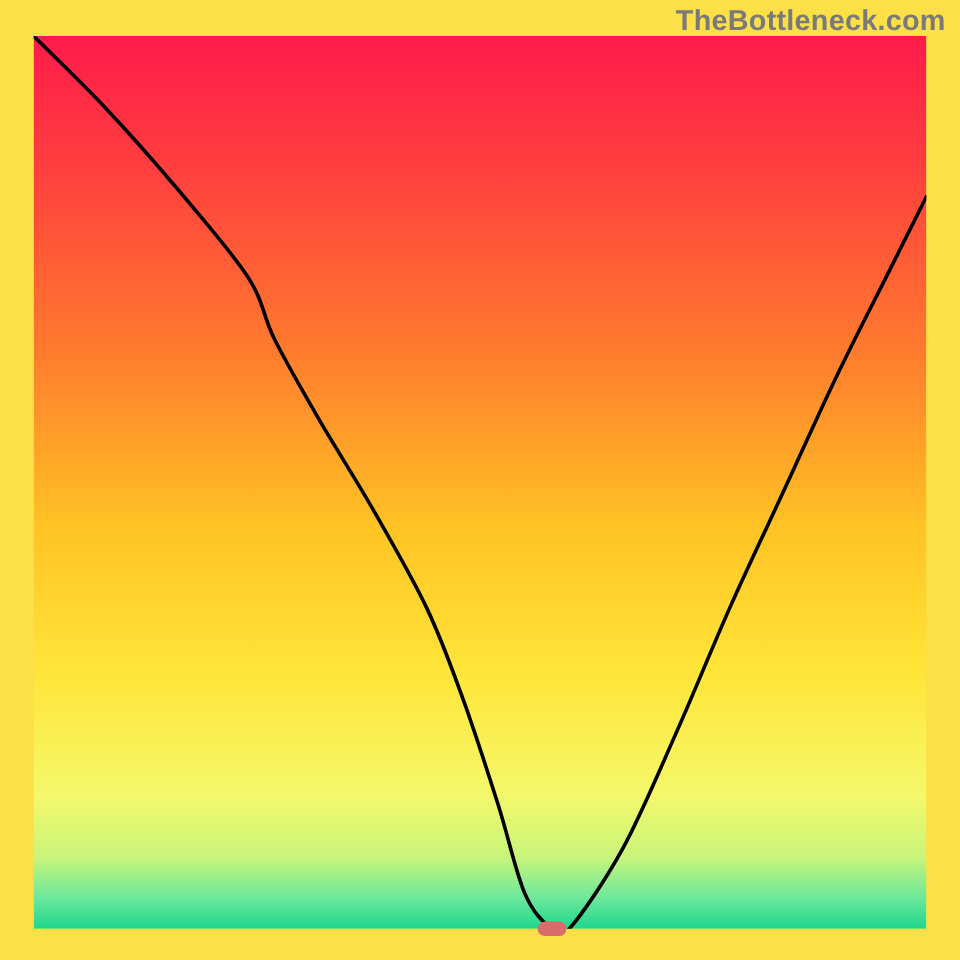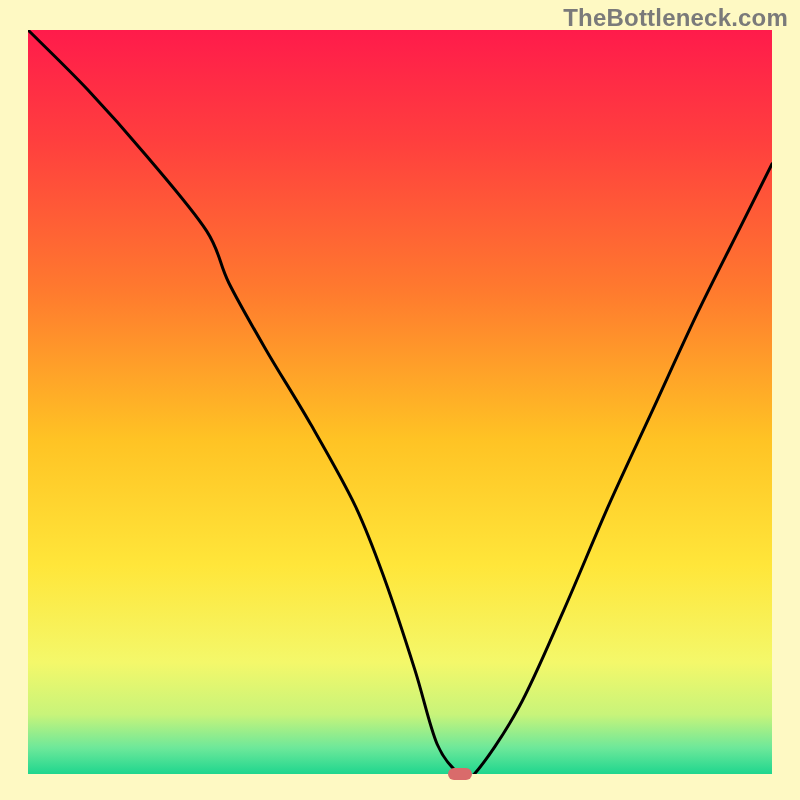--- a/index.html
+++ b/index.html
@@ -9,21 +9,21 @@
     height: 800px;
     background: #000;
     overflow: hidden;
   }
   .frame {
     position: absolute;
     left: 0;
     top: 0;
     width: 800px;
     height: 800px;
-    background: #fef9c3;
+    background: #fde047;
   }
   .watermark {
     position: absolute;
     top: 4px;
     right: 12px;
     font-family: Arial, Helvetica, sans-serif;
     font-size: 24px;
     font-weight: 600;
     color: #7a7a7a;
     letter-spacing: 0.2px;

